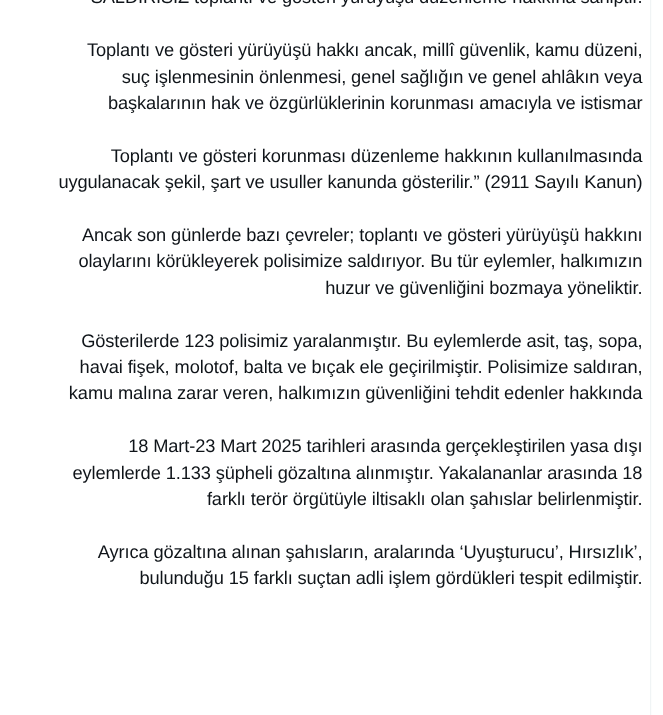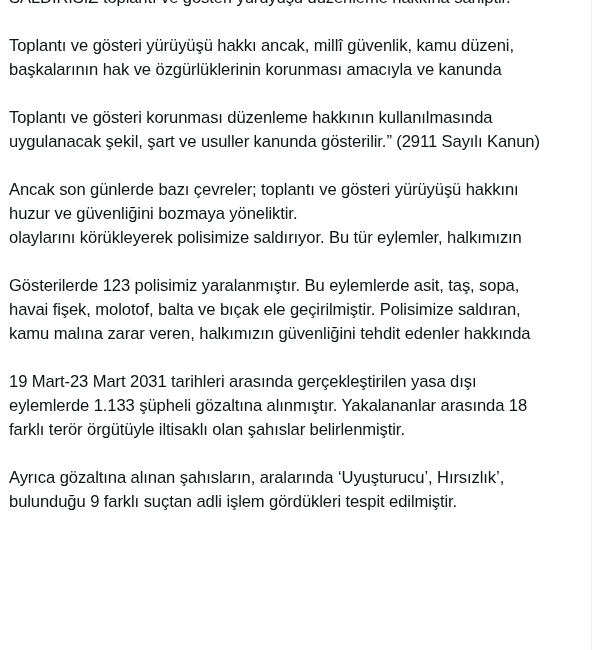--- a/index.html
+++ b/index.html
@@ -20,20 +20,21 @@
     left: 9px;
     top: -14px;
     width: 575px;
     font-size: 16.6px;
     line-height: 24px;
     letter-spacing: -0.1px;
   }
   .para {
     margin: 0 0 24px 0;
     white-space: normal;
+    text-align: right;
   }
   .line {
     display: block;
     white-space: nowrap;
   }
   .divider {
     position: absolute;
     left: 591px;
     top: 0;
     width: 1px;
@@ -43,40 +44,41 @@
 </style>
 </head>
 <body>
 
 <div class="post-body">
   <p class="para">
     <span class="line">SALDIRISIZ toplantı ve gösteri yürüyüşü düzenleme hakkına sahiptir.</span>
   </p>
   <p class="para">
     <span class="line">Toplantı ve gösteri yürüyüşü hakkı ancak, millî güvenlik, kamu düzeni,</span>
-    <span class="line">başkalarının hak ve özgürlüklerinin korunması amacıyla ve kanunda</span>
+    <span class="line">suç işlenmesinin önlenmesi, genel sağlığın ve genel ahlâkın veya</span>
+    <span class="line">başkalarının hak ve özgürlüklerinin korunması amacıyla ve istismar</span>
   </p>
   <p class="para">
     <span class="line">Toplantı ve gösteri korunması düzenleme hakkının kullanılmasında</span>
     <span class="line">uygulanacak şekil, şart ve usuller kanunda gösterilir.” (2911 Sayılı Kanun)</span>
   </p>
   <p class="para">
     <span class="line">Ancak son günlerde bazı çevreler; toplantı ve gösteri yürüyüşü hakkını</span>
+    <span class="line">olaylarını körükleyerek polisimize saldırıyor. Bu tür eylemler, halkımızın</span>
     <span class="line">huzur ve güvenliğini bozmaya yöneliktir.</span>
-    <span class="line">olaylarını körükleyerek polisimize saldırıyor. Bu tür eylemler, halkımızın</span>
   </p>
   <p class="para">
     <span class="line">Gösterilerde 123 polisimiz yaralanmıştır. Bu eylemlerde asit, taş, sopa,</span>
     <span class="line">havai fişek, molotof, balta ve bıçak ele geçirilmiştir. Polisimize saldıran,</span>
     <span class="line">kamu malına zarar veren, halkımızın güvenliğini tehdit edenler hakkında</span>
   </p>
   <p class="para">
-    <span class="line">19 Mart-23 Mart 2031 tarihleri arasında gerçekleştirilen yasa dışı</span>
+    <span class="line">18 Mart-23 Mart 2025 tarihleri arasında gerçekleştirilen yasa dışı</span>
     <span class="line">eylemlerde 1.133 şüpheli gözaltına alınmıştır. Yakalananlar arasında 18</span>
     <span class="line">farklı terör örgütüyle iltisaklı olan şahıslar belirlenmiştir.</span>
   </p>
   <p class="para">
     <span class="line">Ayrıca gözaltına alınan şahısların, aralarında ‘Uyuşturucu’, Hırsızlık’,</span>
-    <span class="line">bulunduğu 9 farklı suçtan adli işlem gördükleri tespit edilmiştir.</span>
+    <span class="line">bulunduğu 15 farklı suçtan adli işlem gördükleri tespit edilmiştir.</span>
   </p>
 </div>
 
 <div class="divider"></div>
 
 </body></html>

